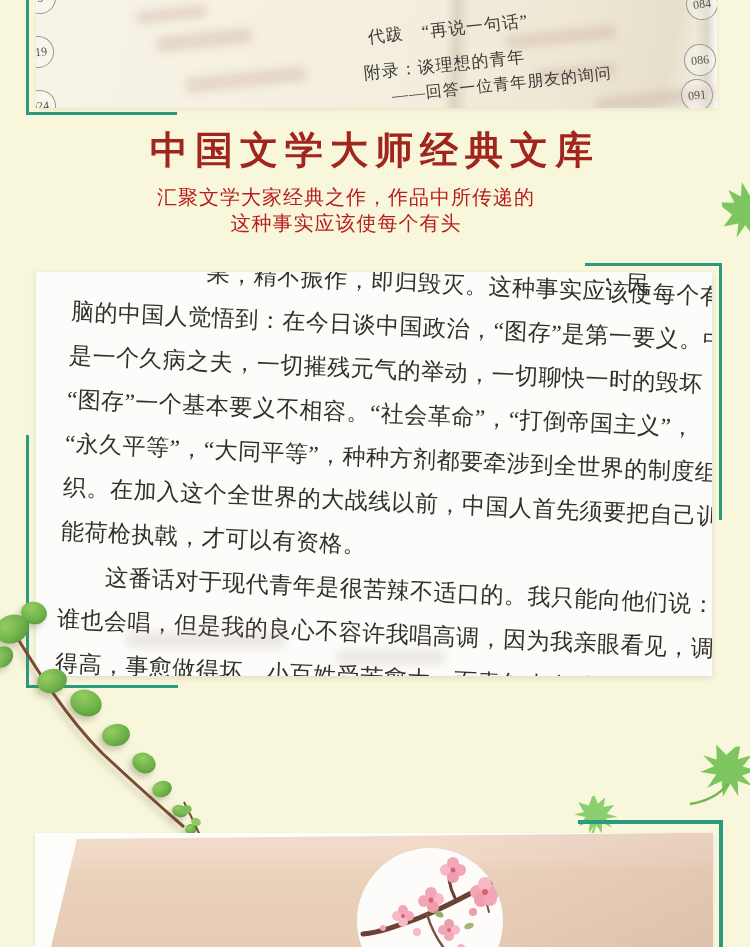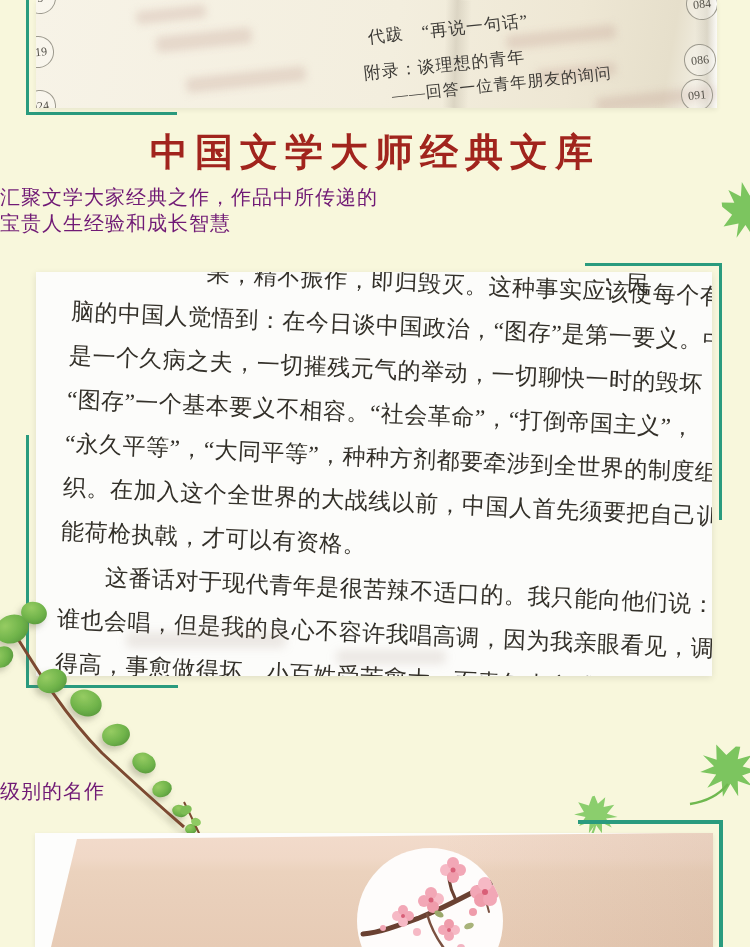--- a/index.html
+++ b/index.html
@@ -45,28 +45,28 @@
   .pgc-086{left:648px;top:44px;}
   .pgc-091{left:645px;top:79px;}
   .pgc-5{left:-12px;top:-18px;}
   .pgc-019{left:-14px;top:36px;}
   .pgc-024{left:-12px;top:90px;}
   .blob{position:absolute;filter:blur(4px);background:rgba(186,148,138,0.28);border-radius:4px;}
   
   .sec-title{
     position:absolute;left:0;width:750px;text-align:center;
     color:#a1241d;font-weight:bold;
-    font-family:Liberation Serif, serif;
+    font-family:Liberation Mono, monospace;
     font-size:38px;line-height:1.1;
   }
   .t1{top:132px;letter-spacing:7px;}
   .t2{top:701px;letter-spacing:2px;}
   .sec-sub{
-    position:absolute;left:0;width:692px;
-    color:#701a75;font-size:20px;line-height:26px;letter-spacing:1px;
+    position:absolute;left:0;width:692px;text-align:center;
+    color:#b91c1c;font-size:20px;line-height:26px;letter-spacing:1px;
   }
   .s1a{top:184px;} .s1b{top:210px;}
   .s2a{top:752px;} .s2b{top:778px;}
   
   .excerpt-photo{
     left:36px;top:272px;width:676px;height:404px;
     background:#fcfcfa;box-shadow:0 2px 7px rgba(0,0,0,0.10);
   }
   .excerpt-text{
     position:absolute;left:38px;top:-26px;right:24px;
@@ -132,21 +132,21 @@
     <div class="pgc pgc-086">086</div>
     <div class="pgc pgc-091">091</div>
 
     <div class="pgc pgc-5">5</div>
     <div class="pgc pgc-019">019</div>
     <div class="pgc pgc-024">024</div>
   </div>
 
   <div class="sec-title t1">中国文学大师经典文库</div>
   <div class="sec-sub s1a">汇聚文学大家经典之作，作品中所传递的</div>
-  <div class="sec-sub s1b">宝贵人生经验和成长智慧</div>
+  <div class="sec-sub s1b">这种事实应该使每个有头</div>
 
   <div class="bracket" style="left:585px;top:263px;width:137px;height:3px;"></div>
   <div class="bracket" style="left:719px;top:263px;width:3px;height:257px;"></div>
   <div class="bracket" style="left:26px;top:435px;width:3px;height:253px;"></div>
   <div class="bracket" style="left:26px;top:685px;width:152px;height:3px;"></div>
 
   <div class="photo excerpt-photo">
     <div class="xfrag">：民</div>
     <div class="excerpt-text">
       <div class="xline xl1">果，精不振作，即归毁灭。这种事实应该使每个有头</div>
@@ -157,21 +157,20 @@
       <div class="xline">织。在加入这个全世界的大战线以前，中国人首先须要把自己训练到</div>
       <div class="xline">能荷枪执戟，才可以有资格。</div>
       <div class="xline xl8">这番话对于现代青年是很苦辣不适口的。我只能向他们说：高调</div>
       <div class="xline">谁也会唱，但是我的良心不容许我唱高调，因为我亲眼看见，调愈唱</div>
       <div class="xline">得高，事愈做得坏，小百姓受苦愈大，而青年也愈感徬徨怅惘。</div>
     </div>
     <div class="xblob" style="left:90px;top:360px;width:160px;height:16px;"></div>
     <div class="xblob" style="left:300px;top:378px;width:110px;height:14px;"></div>
   </div>
 
-  <div class="sec-sub s2b">级别的名作</div>
 
   <svg class="deco" style="left:-6px;top:585px;" width="230" height="258" viewBox="0 0 230 258">
     <g filter="url(#soft)">
       <defs>
         <radialGradient id="lg" cx="35%" cy="30%" r="80%">
           <stop offset="0%" stop-color="#9ed briefly"></stop>
         </radialGradient>
         <filter id="soft" x="-20%" y="-20%" width="150%" height="150%">
           <feDropShadow dx="-3" dy="4" stdDeviation="3" flood-color="#6a6a55" flood-opacity="0.35"></feDropShadow>
         </filter>

